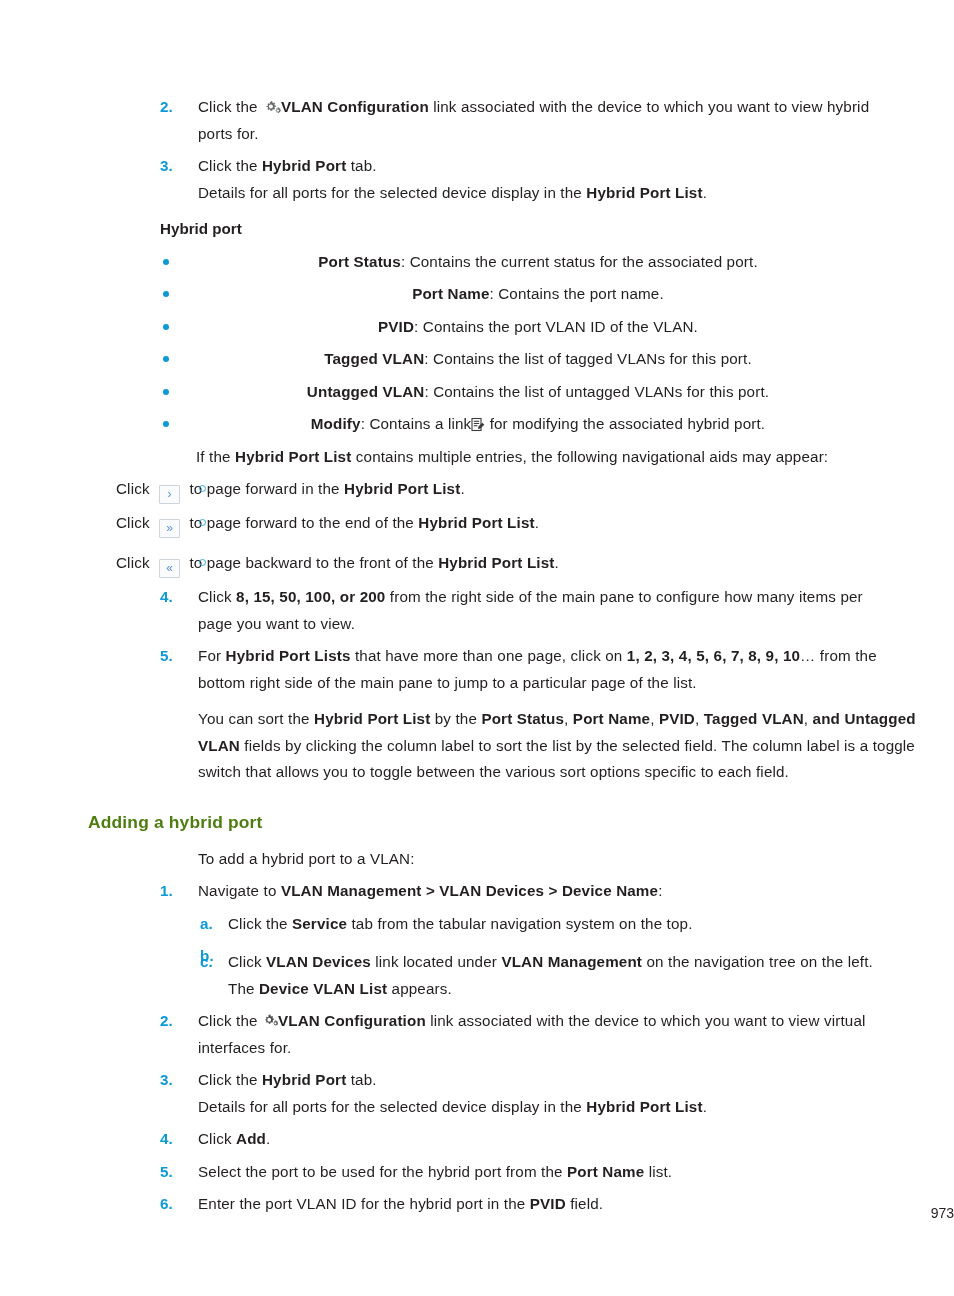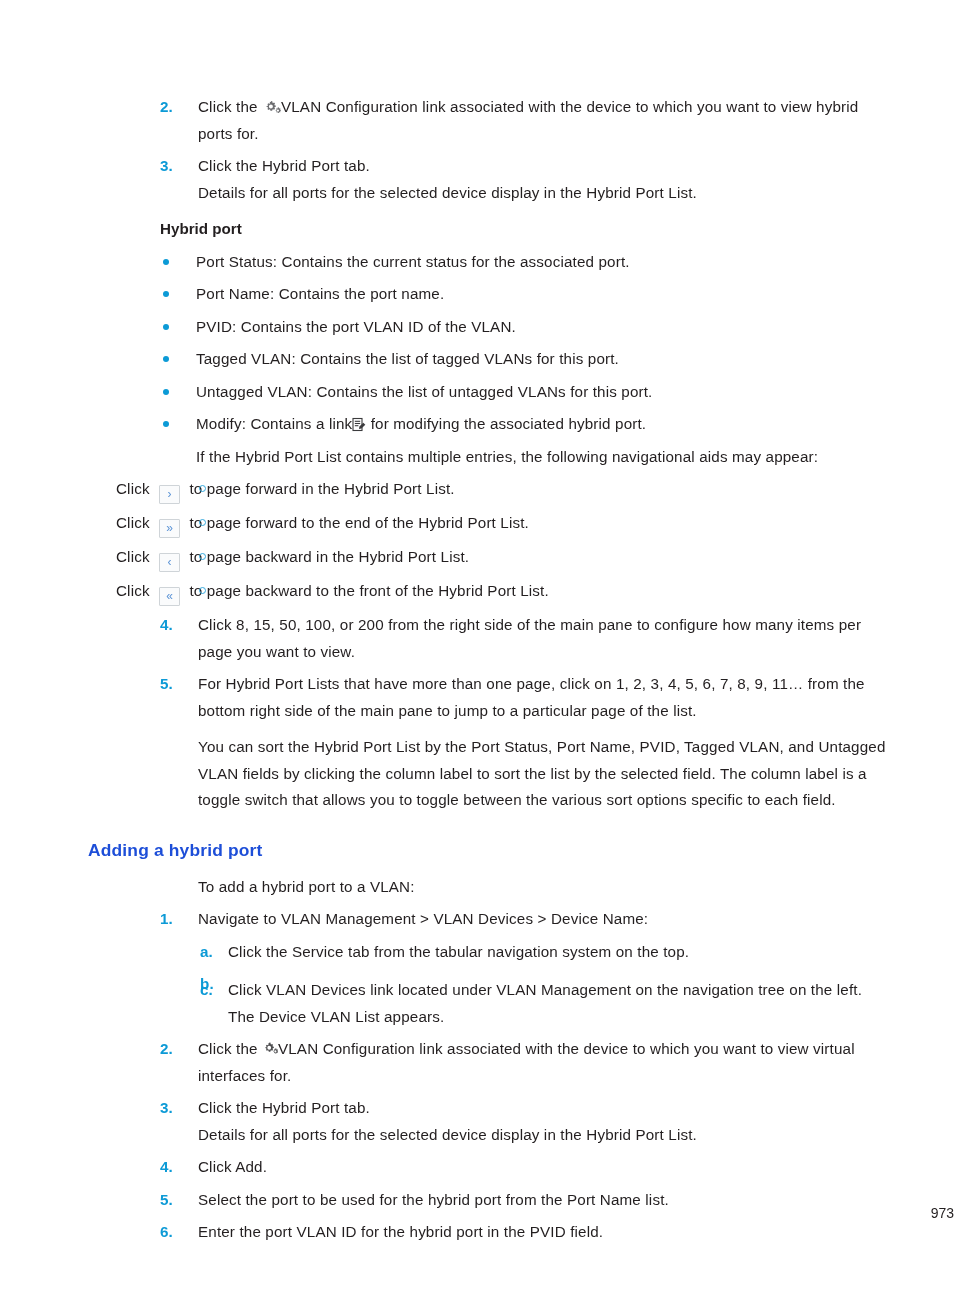--- a/index.html
+++ b/index.html
@@ -24,21 +24,21 @@
     overflow: hidden;
   }
 
   
   .txt {
     font-size: 15.2px;
     line-height: 26.5px;
     color: #231f20;
     letter-spacing: 0.01em;
   }
-  b, .b { font-weight: normal; }
+  b, .b { font-weight: bold; }
   .marker {
     position: absolute;
     font-weight: bold;
     color: #0c9ad6;
     font-size: 15.2px;
     line-height: 26.5px;
   }
   .body-text {
     display: block;
   }
@@ -48,37 +48,38 @@
     position: relative;
     margin: 0 0 0 0;
     padding-left: 198px;
     padding-right: 74px;
   }
   .step > .marker { left: 160px; top: 0; }
 
   
   .cont {
     padding-left: 198px;
-    padding-right: 64px;
+    padding-right: 38px;
   }
 
   
   .subhead {
     padding-left: 160px;
     font-weight: bold;
     font-size: 15.2px;
     line-height: 26.5px;
     color: #231f20;
   }
 
   
   .bullet {
     position: relative;
     padding-left: 196px;
     padding-right: 74px;
+    text-align: center;
   }
   .bullet .dot {
     position: absolute;
     left: 163px;
     top: 10px;
     width: 6px;
     height: 6px;
     border-radius: 50%;
     background: #0c9ad6;
   }
@@ -114,21 +115,21 @@
     padding-right: 118px;
   }
 
   
   h2.section {
     margin: 0;
     padding-left: 88px;
     font-size: 17.4px;
     line-height: 28px;
     font-weight: bold;
-    color: #1d4ed8;
+    color: #4d7c0f;
     letter-spacing: 0.01em;
   }
 
   
   .navbtn {
     display: inline-block;
     width: 21px;
     height: 19px;
     border: 1px solid #cfd4d8;
     background: #fafbfc;
@@ -257,42 +258,38 @@
   <div class="olist txt">
     <span class="ring"></span>
     <span>Click </span><span class="navbtn">›</span><span> to page forward in the </span><b>Hybrid Port List</b><span>.</span>
   </div>
   <div class="spacer-6"></div>
   <div class="olist txt">
     <span class="ring"></span>
     <span>Click </span><span class="navbtn">»</span><span> to page forward to the end of the </span><b>Hybrid Port List</b><span>.</span>
   </div>
   <div class="spacer-6"></div>
-  <div class="olist txt">
-    <span class="ring"></span>
-    <span>Click </span><span class="navbtn">‹</span><span> to page backward in the </span><b>Hybrid Port List</b><span>.</span>
-  </div>
   <div class="spacer-6"></div>
   <div class="olist txt">
     <span class="ring"></span>
     <span>Click </span><span class="navbtn">«</span><span> to page backward to the front of the </span><b>Hybrid Port List</b><span>.</span>
   </div>
 
   <div class="spacer-6"></div>
 
   <div class="step txt">
     <span class="marker">4.</span>
     <span class="body-text"><span>Click </span><b>8, 15, 50, 100, or 200</b><span> from the right side of the main pane to configure how many items per page you want to view.</span></span>
   </div>
 
   <div class="spacer-6"></div>
 
   <div class="step txt">
     <span class="marker">5.</span>
-    <span class="body-text"><span>For </span><b>Hybrid Port Lists</b><span> that have more than one page, click on </span><b>1, 2, 3, 4, 5, 6, 7, 8, 9, 11</b><span>… from the bottom right side of the main pane to jump to a particular page of the list.</span></span>
+    <span class="body-text"><span>For </span><b>Hybrid Port Lists</b><span> that have more than one page, click on </span><b>1, 2, 3, 4, 5, 6, 7, 8, 9, 10</b><span>… from the bottom right side of the main pane to jump to a particular page of the list.</span></span>
   </div>
 
   <div class="spacer-10"></div>
 
   <div class="cont txt"><span>You can sort the </span><b>Hybrid Port List</b><span> by the </span><b>Port Status</b><span>, </span><b>Port Name</b><span>, </span><b>PVID</b><span>, </span><b>Tagged VLAN</b><span>, </span><b>and Untagged VLAN</b><span> fields by clicking the column label to sort the list by the selected field. The column label is a toggle switch that allows you to toggle between the various sort options specific to each field.</span></div>
 
   <div style="height:22px"></div>
 
   <h2 class="section">Adding a hybrid port</h2>
 

